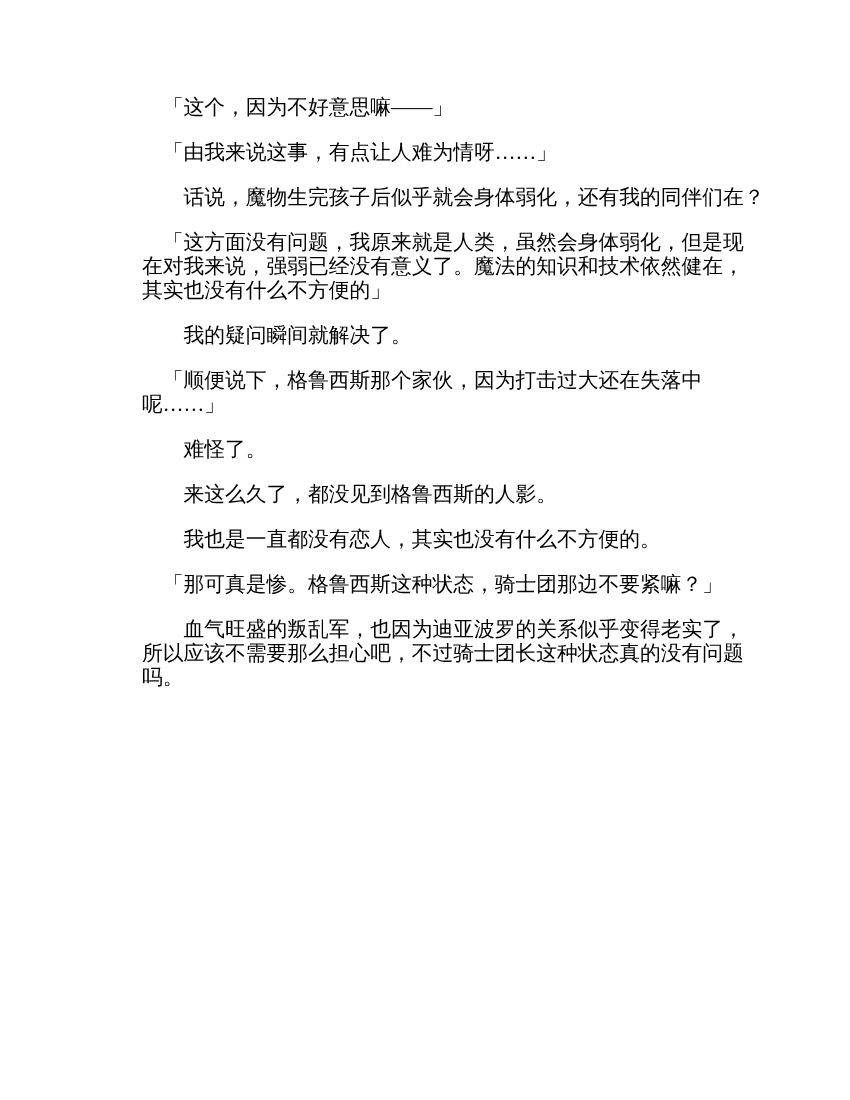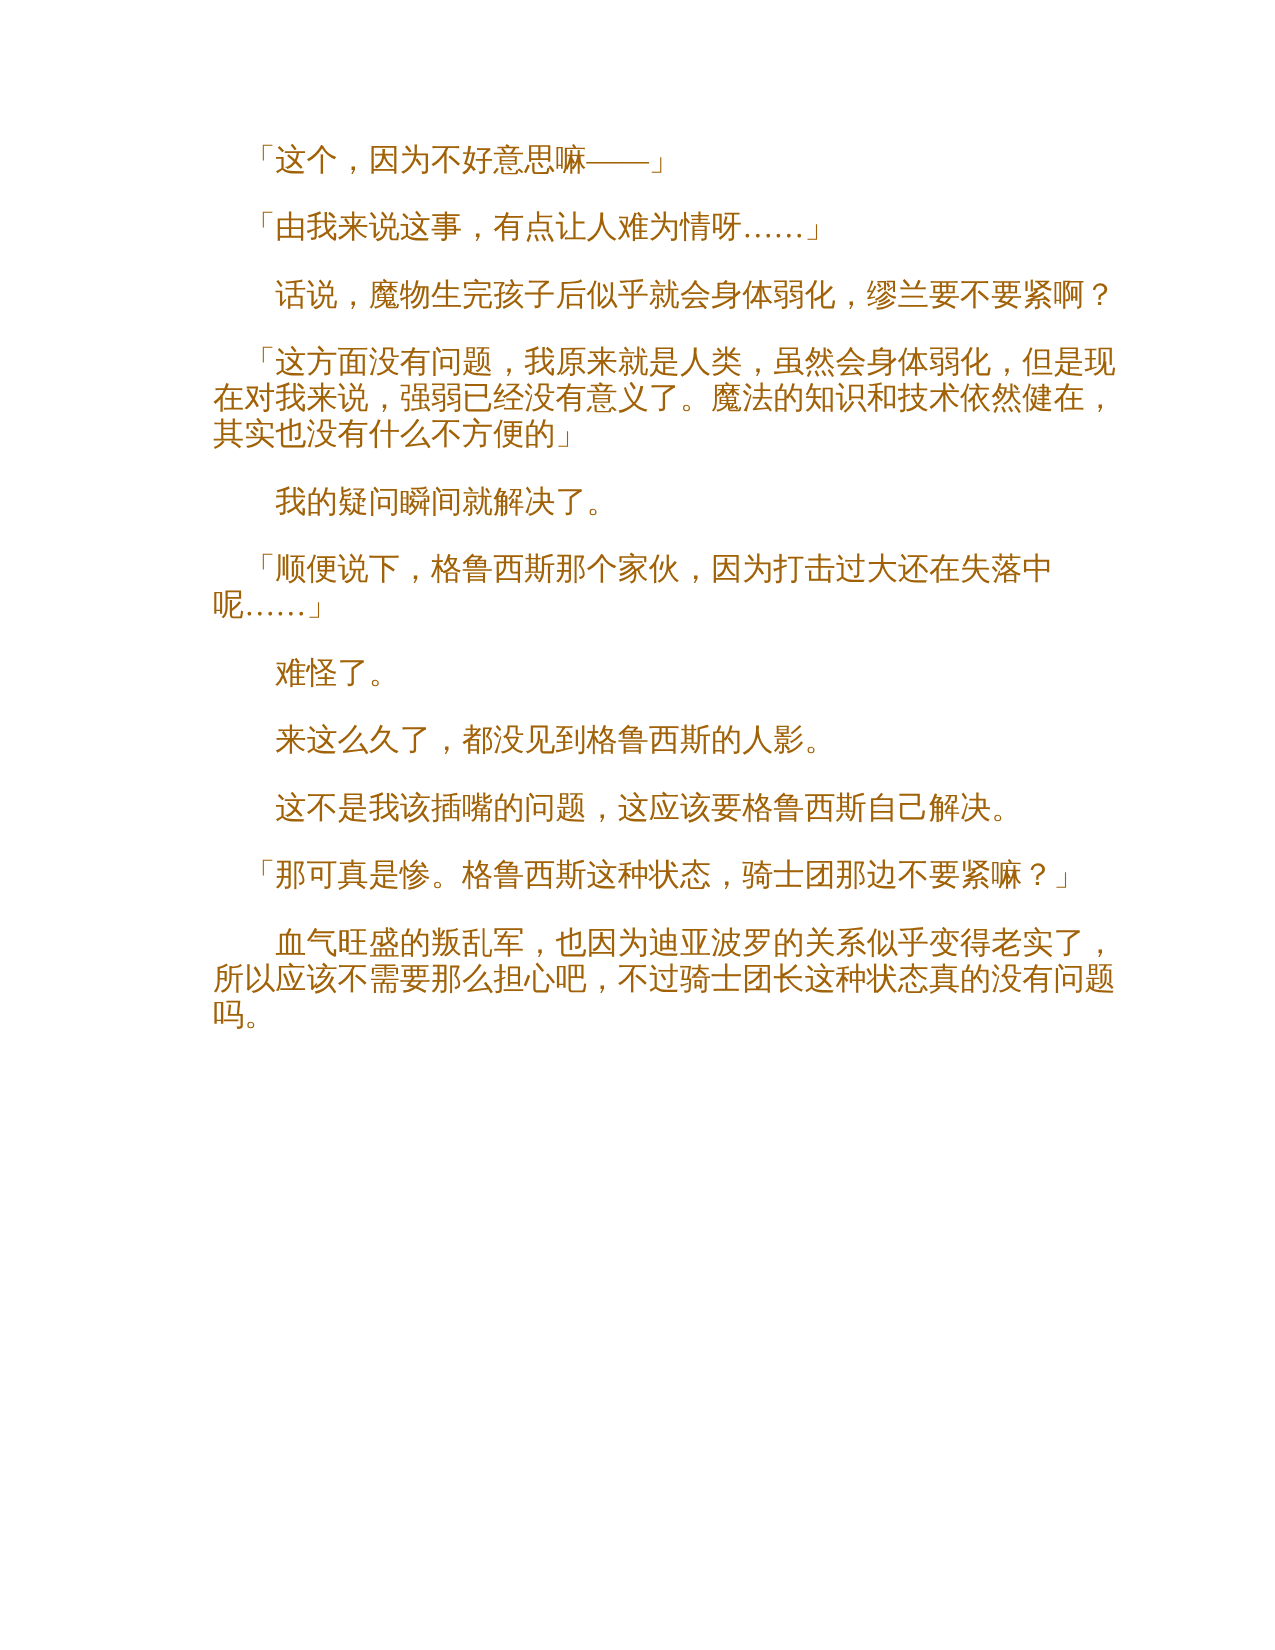--- a/index.html
+++ b/index.html
@@ -37,32 +37,32 @@
     text-align: left;
   }
   .para:last-child {
     margin-bottom: 0;
   }
 </style>
 </head>
 <body style="background: rgb(255, 255, 255);">
 
 <div class="page">
-  <div class="text-column" style="color: #a16207;">
+  <div class="text-column" style="color: #000000;">
 
   <p class="para">　「这个，因为不好意思嘛——」</p>
       <p class="para">　「由我来说这事，有点让人难为情呀……」</p>
-      <p class="para">　　话说，魔物生完孩子后似乎就会身体弱化，缪兰要不要紧啊？</p>
+      <p class="para">　　话说，魔物生完孩子后似乎就会身体弱化，还有我的同伴们在？</p>
       <p class="para">　「这方面没有问题，我原来就是人类，虽然会身体弱化，但是现
 在对我来说，强弱已经没有意义了。魔法的知识和技术依然健在，
 其实也没有什么不方便的」</p>
       <p class="para">　　我的疑问瞬间就解决了。</p>
       <p class="para">　「顺便说下，格鲁西斯那个家伙，因为打击过大还在失落中
 呢……」</p>
       <p class="para">　　难怪了。</p>
       <p class="para">　　来这么久了，都没见到格鲁西斯的人影。</p>
-      <p class="para">　　这不是我该插嘴的问题，这应该要格鲁西斯自己解决。</p>
+      <p class="para">　　我也是一直都没有恋人，其实也没有什么不方便的。</p>
       <p class="para">　「那可真是惨。格鲁西斯这种状态，骑士团那边不要紧嘛？」</p>
       <p class="para">　　血气旺盛的叛乱军，也因为迪亚波罗的关系似乎变得老实了，
 所以应该不需要那么担心吧，不过骑士团长这种状态真的没有问题
 吗。</p>
     </div>
 </div>
 
 </body></html>

